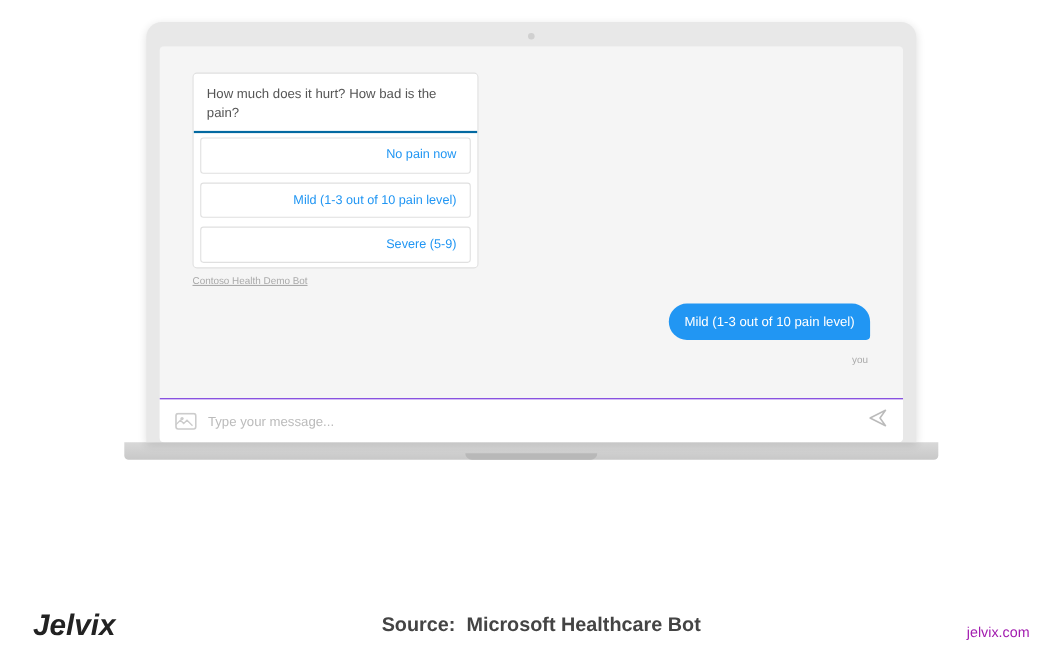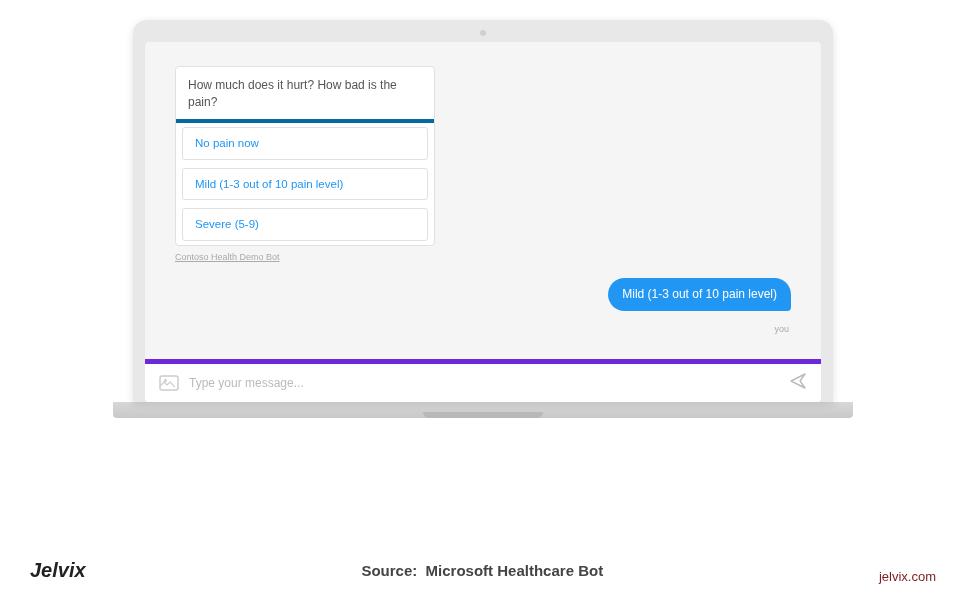--- a/index.html
+++ b/index.html
@@ -83,33 +83,33 @@
       width: 260px;
       padding: 0;
       overflow: hidden;
       align-self: flex-start;
     }
 
     .bot-question {
       font-size: 12px;
       color: #555;
       padding: 10px 12px 8px 12px;
-      border-bottom: 4px solid #0369a1;
+      border-bottom: 2px solid #0369a1;
       line-height: 1.4;
     }
 
     .bot-options {
       display: flex;
       flex-direction: column;
     }
 
     .bot-option {
       font-size: 11.5px;
       color: #2196F3;
-      text-align: left;
+      text-align: right;
       padding: 8px 12px;
       border: 1px solid #e0e0e0;
       margin: 4px 6px;
       border-radius: 3px;
       cursor: pointer;
       background: #fff;
       line-height: 1.3;
     }
 
     .bot-name {
@@ -141,21 +141,21 @@
 
     .user-label {
       font-size: 9px;
       color: #aaa;
       margin-top: 13px;
       margin-right: 2px;
     }
 
     
     .chat-input-bar {
-      border-top: 5px solid #6d28d9;
+      border-top: 1px solid #6d28d9;
       background: #fff;
       display: flex;
       align-items: center;
       padding: 8px 14px;
       gap: 10px;
     }
 
     .image-icon {
       color: #bbb;
       font-size: 18px;
@@ -199,38 +199,38 @@
       bottom: 16px;
       left: 0;
       right: 0;
       display: flex;
       justify-content: space-between;
       align-items: center;
       padding: 0 30px;
     }
 
     .footer-brand {
-      font-size: 20px;
+      font-size: 27px;
       font-weight: 700;
       color: #222;
       font-style: italic;
     }
 
     .footer-source {
-      font-size: 15px;
+      font-size: 18px;
       color: #444;
     }
 
     .footer-source span {
       font-weight: 700;
     }
 
     .footer-url {
       font-size: 13px;
-      color: #7f1d1d;
+      color: #a21caf;
       margin-top: 12px;
     }
   </style>
 </head>
 <body>
 
 <div class="main-container">
 
   <div class="laptop-wrapper">
     <div class="laptop-screen-outer">

